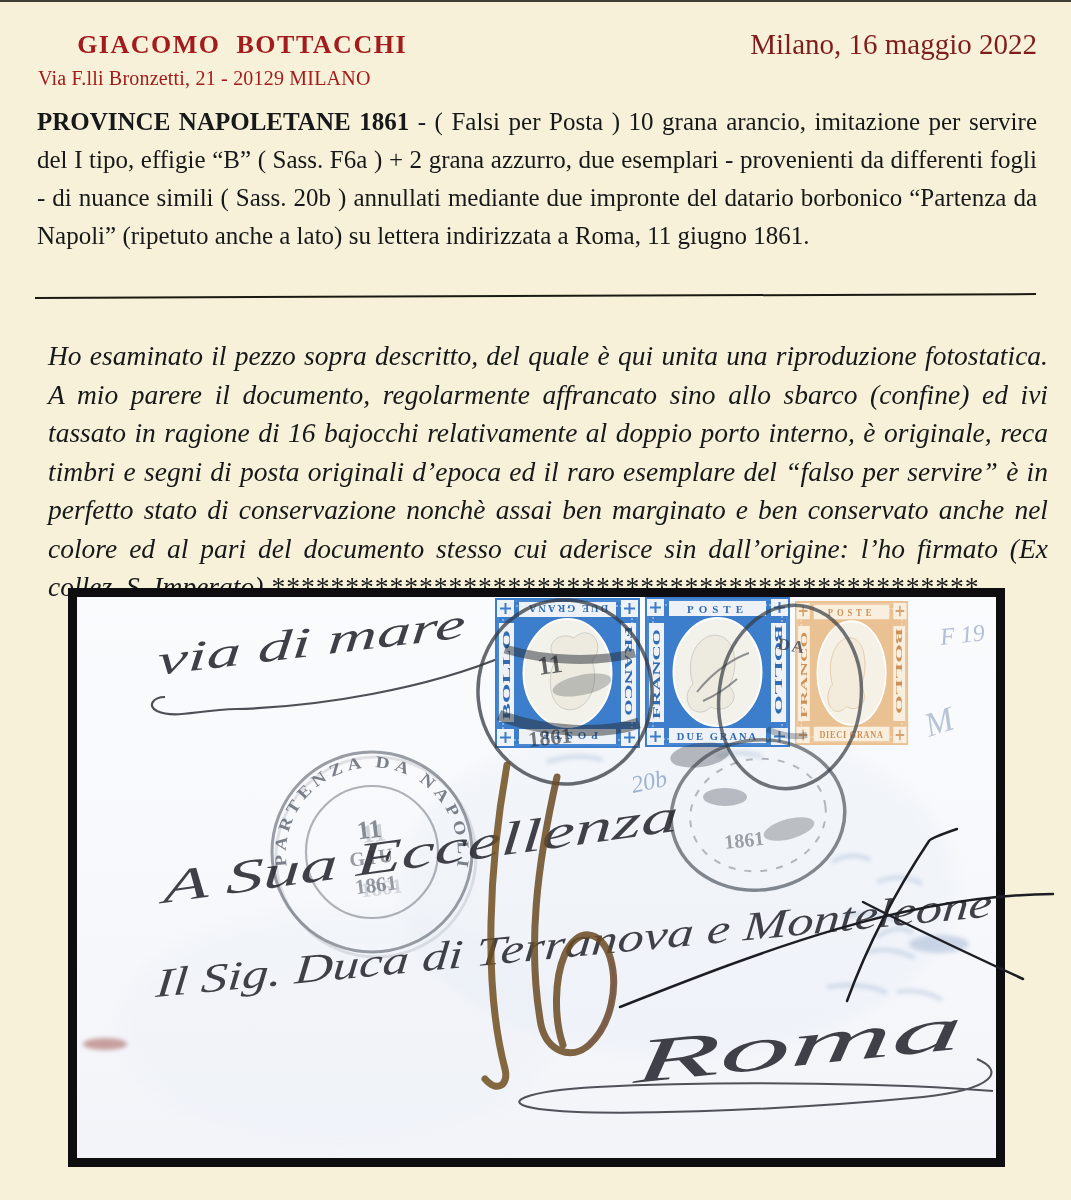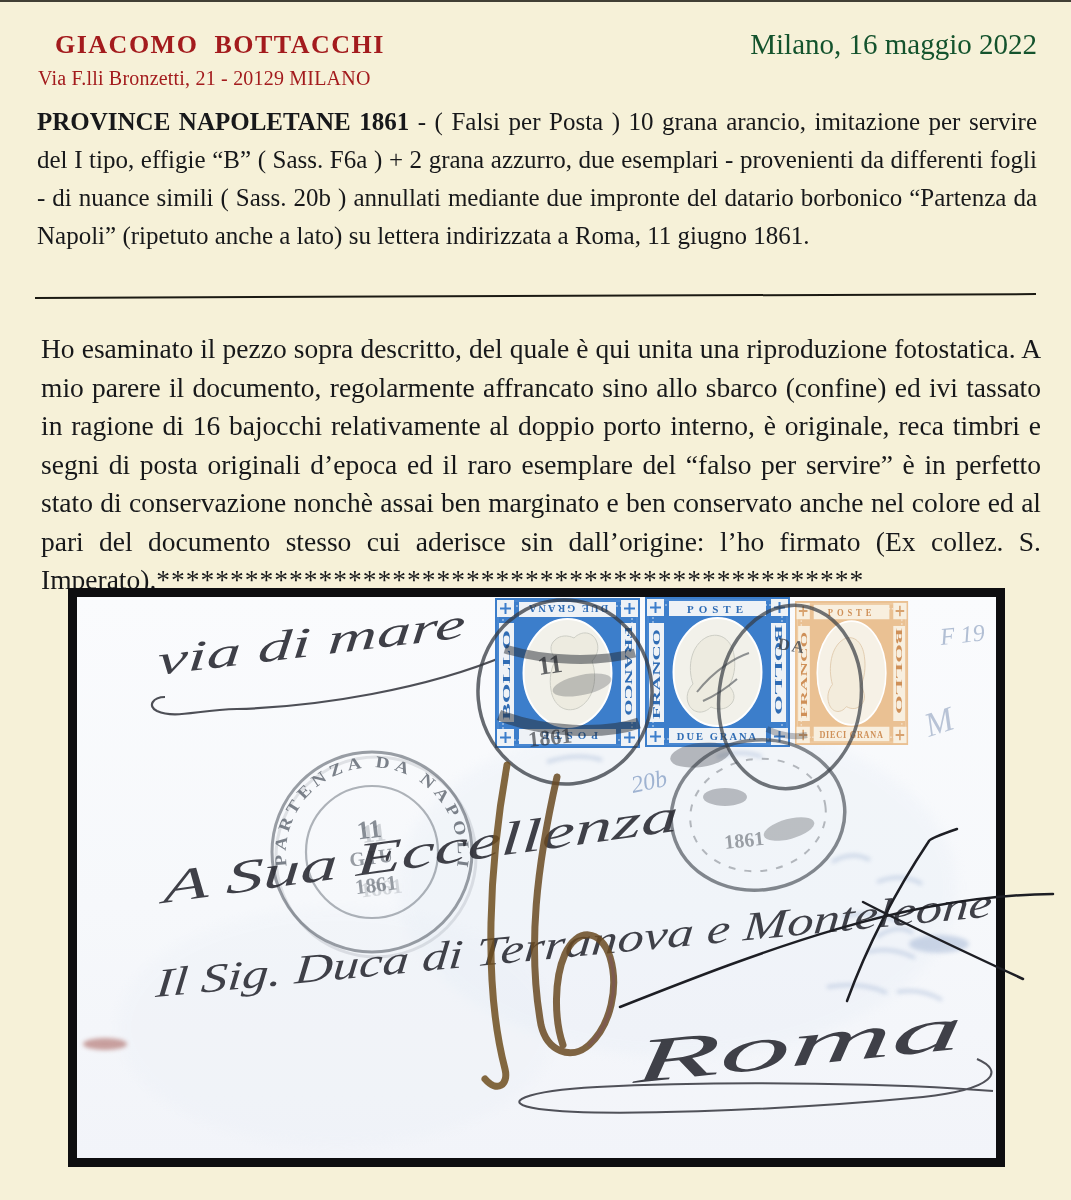--- a/index.html
+++ b/index.html
@@ -1,29 +1,29 @@
 <!DOCTYPE html>
 <html><head>
 <meta charset="utf-8">
 <style>
   html,body{margin:0;padding:0;background:#e8e3cc;}
   .page{position:relative;width:1071px;height:1200px;background:#f6f1d8;
         font-family:"Liberation Serif",serif;color:#17181a;overflow:hidden;}
   .topline{position:absolute;top:0;left:0;width:1071px;height:2px;background:#14130d;opacity:.8;}
-  .expert-name{position:absolute;left:55px;top:30px;width:352px;text-align:left;
+  .expert-name{position:absolute;left:55px;top:30px;width:352px;text-align:right;
       font-size:26px;font-weight:bold;letter-spacing:1.5px;word-spacing:8px;color:#a31b1d;}
   .expert-address{position:absolute;left:38px;top:67px;width:386px;text-align:left;
       font-size:20px;color:#a31b1d;letter-spacing:.2px;}
-  .dateline{position:absolute;right:34px;top:28px;font-size:29px;color:#14532d;}
+  .dateline{position:absolute;right:34px;top:28px;font-size:29px;color:#7f1d1d;}
   .desc{position:absolute;left:37px;top:103px;width:1000px;margin:0;
       font-size:25px;line-height:38px;text-align:justify;}
   .rule{position:absolute;left:35px;top:295px;width:1001px;height:2px;background:#1b1a12;
       transform:rotate(-0.22deg);}
-  .opinion{position:absolute;left:37px;top:326px;width:1000px;margin:4px;
-      font-size:27.5px;line-height:38.5px;text-align:justify;}
+  .opinion{position:absolute;left:37px;top:326px;width:1000px;margin:11px;
+      font-size:27.5px;line-height:38.5px;text-align:justify;font-style:italic;}
   .stars{letter-spacing:1px;}
   .photo{position:absolute;left:68px;top:588px;width:919px;height:561px;
       border:9px solid #0e0e10;
       background:linear-gradient(180deg,#fafbfd 0%,#f6f8fb 55%,#f2f4f9 100%);}
   .photo svg{position:absolute;left:0;top:0;overflow:visible;}
   .photo text{font-family:"Liberation Serif",serif;}
   .hw{font-family:"DejaVu Serif",serif;font-style:italic;}
   .stamp-label{font-family:"Liberation Sans",sans-serif;font-weight:bold;}
   .pencil{font-family:"DejaVu Serif",serif;font-style:italic;}
 </style>

